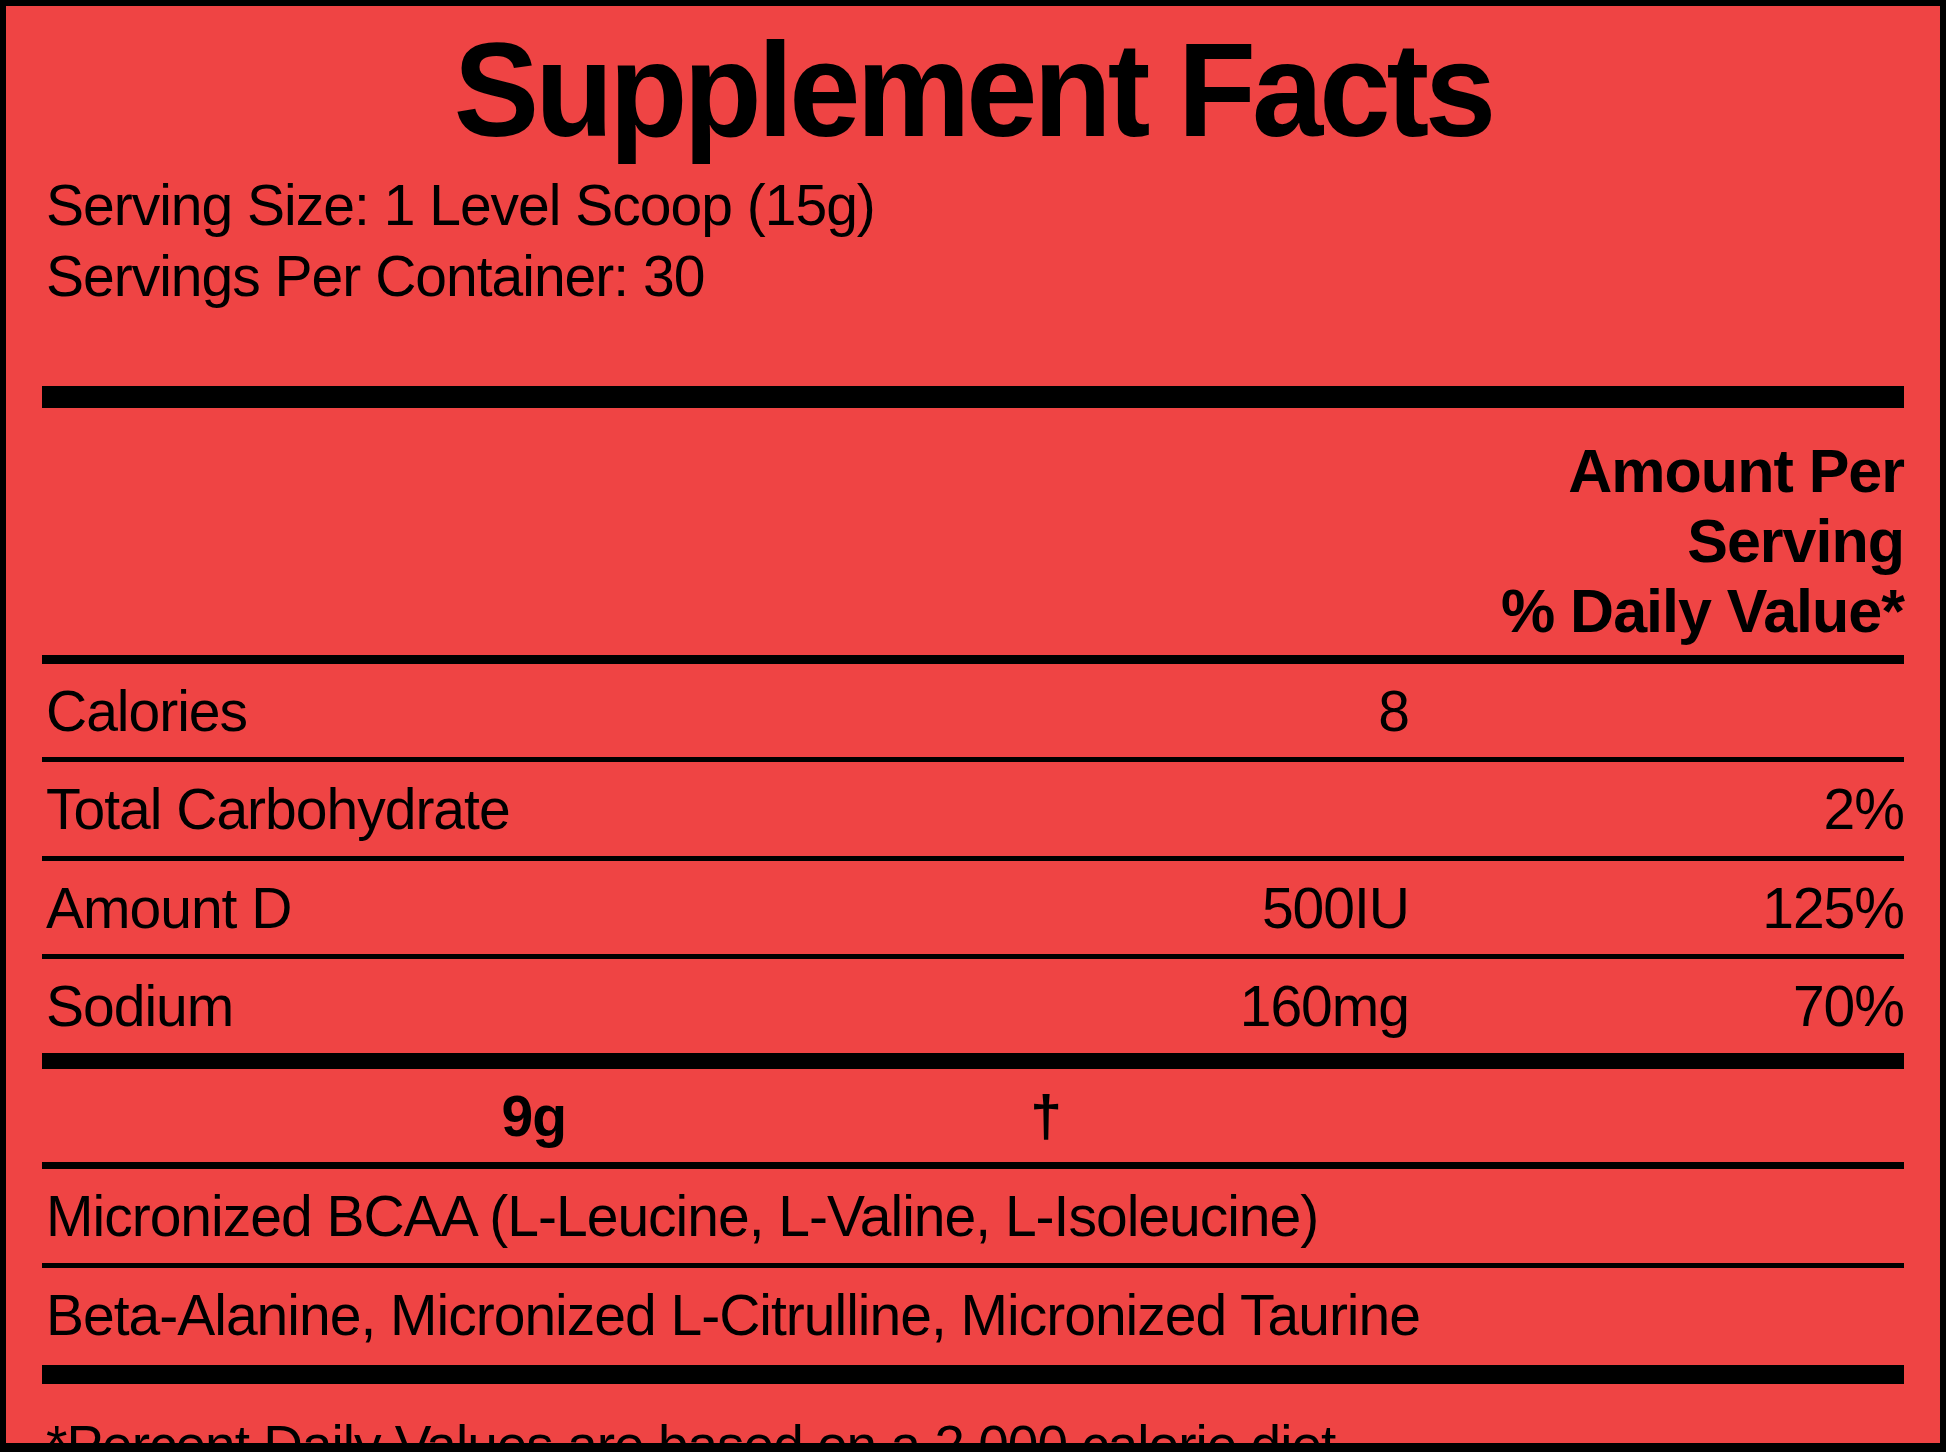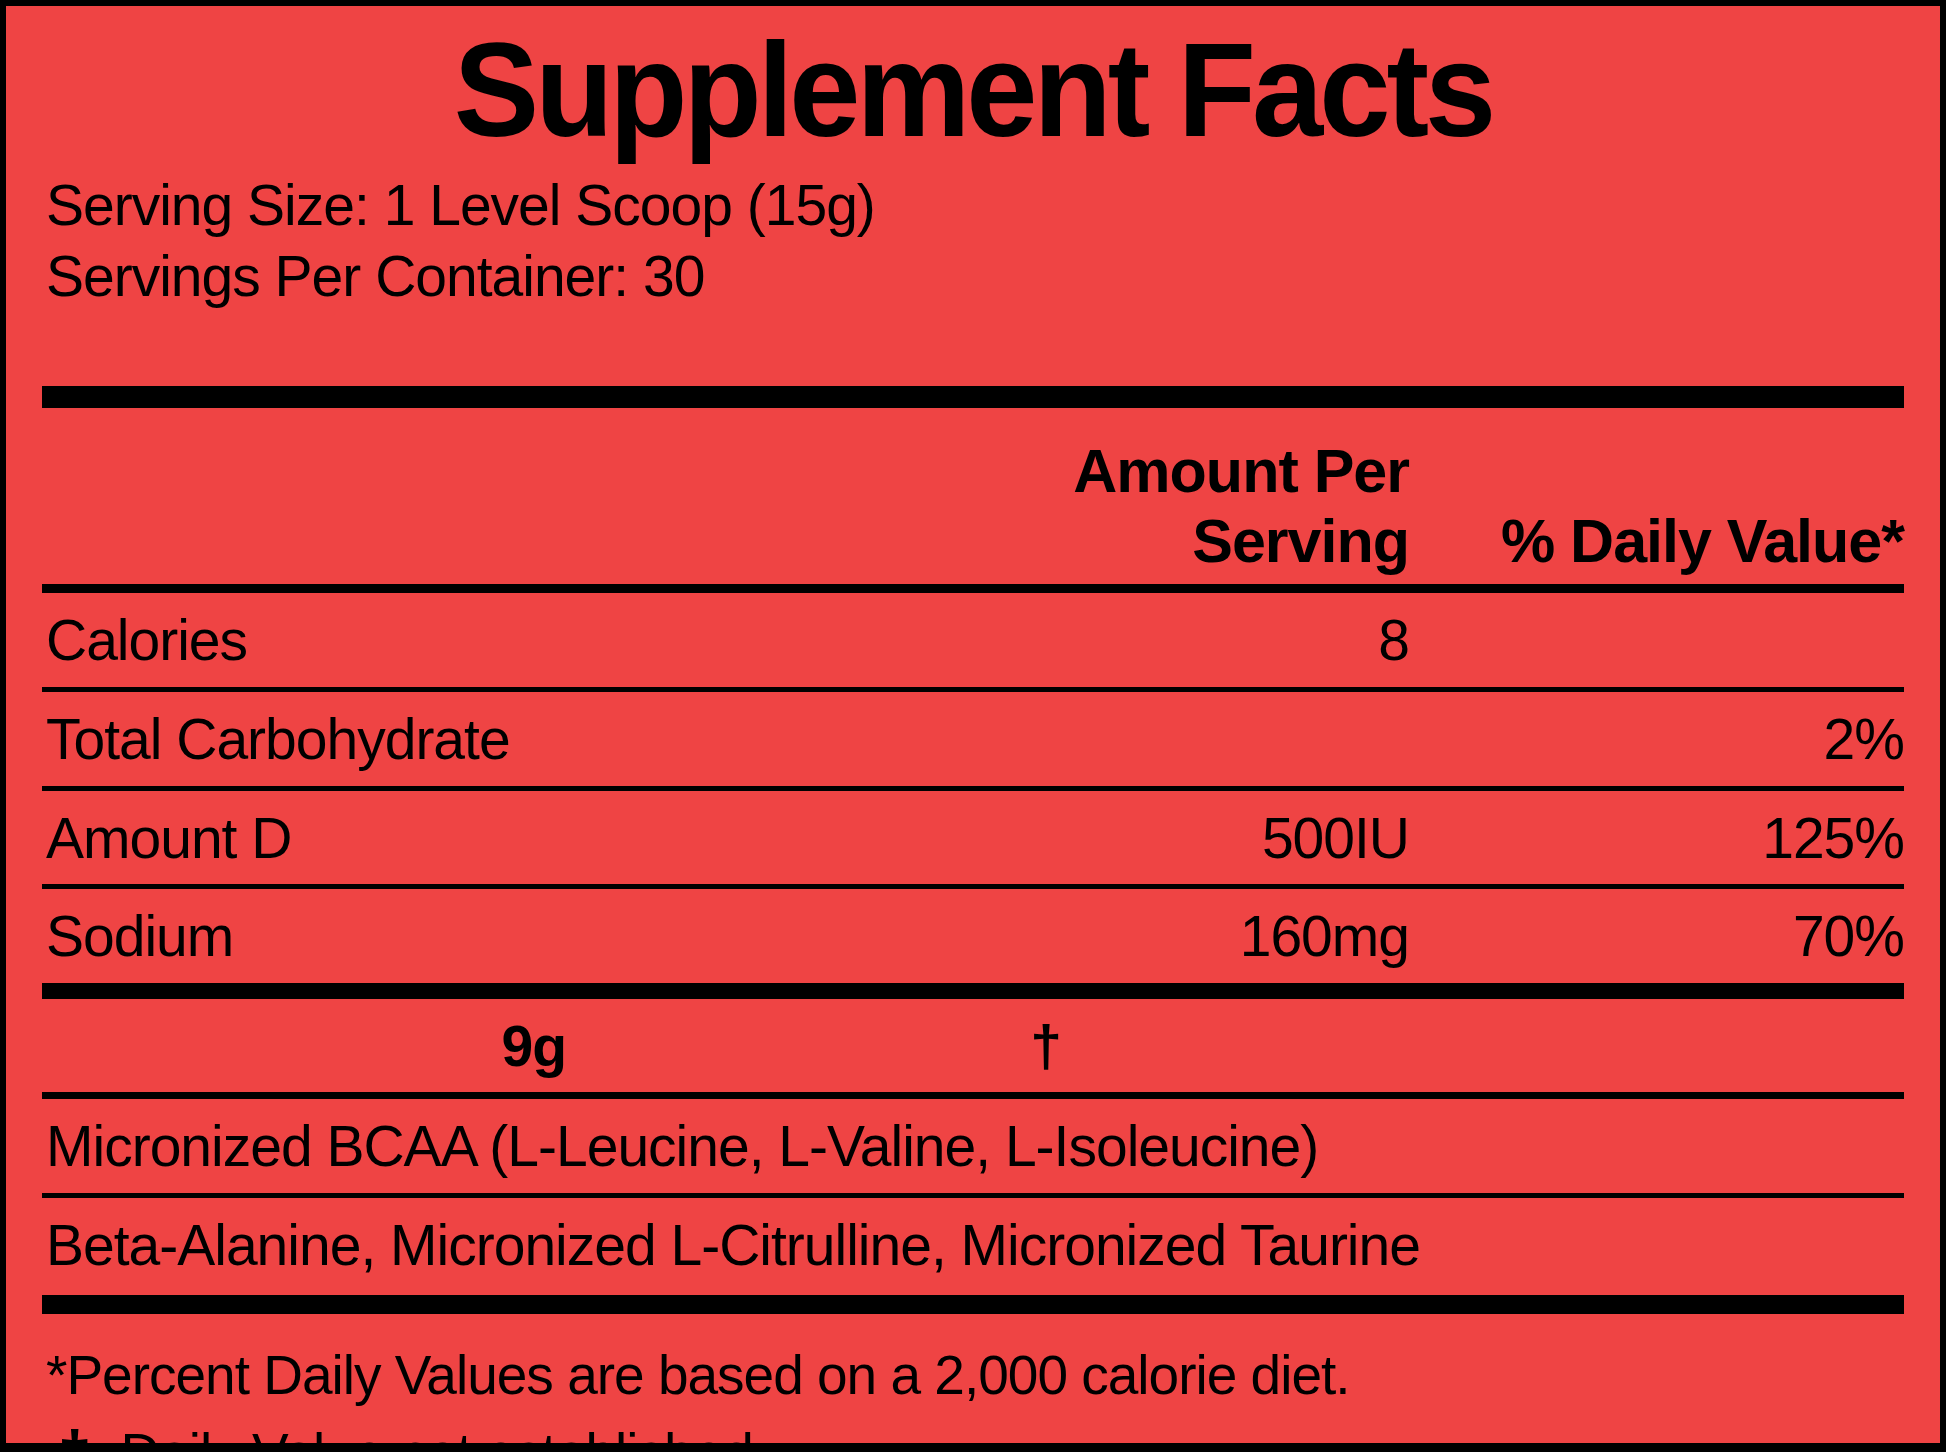--- a/index.html
+++ b/index.html
@@ -50,20 +50,21 @@
   .rule-medium { height: 9px; }
   .rule-amino  { height: 7px; }
   .header-row {
     display: flex;
     align-items: flex-end;
     padding: 28px 36px 8px 40px;
     font-weight: bold;
     font-size: 61px;
     line-height: 1.15;
     letter-spacing: -1px;
+    flex-direction: column;
   }
   .trow {
     display: flex;
     align-items: baseline;
     padding: 15px 36px 13px 40px;
     font-size: 57px;
     line-height: 1.15;
     letter-spacing: -1px;
   }
   .col-name   { flex: 1 1 auto; text-align: left; }

